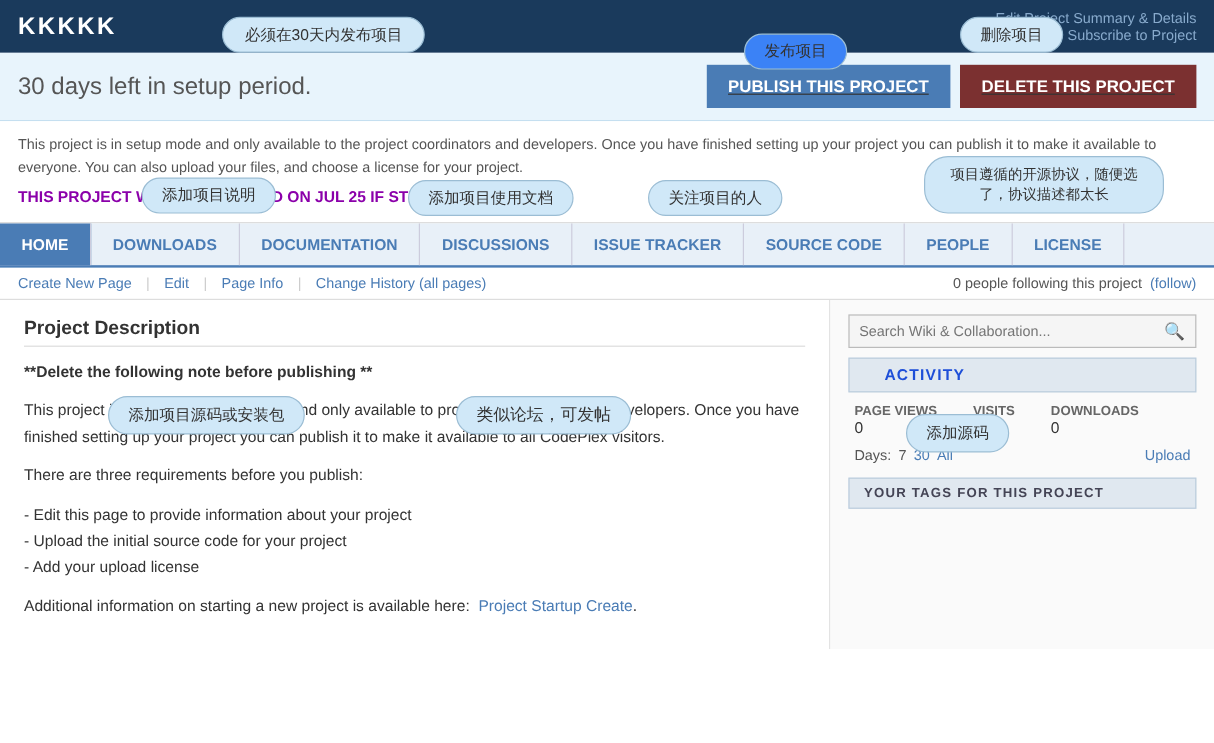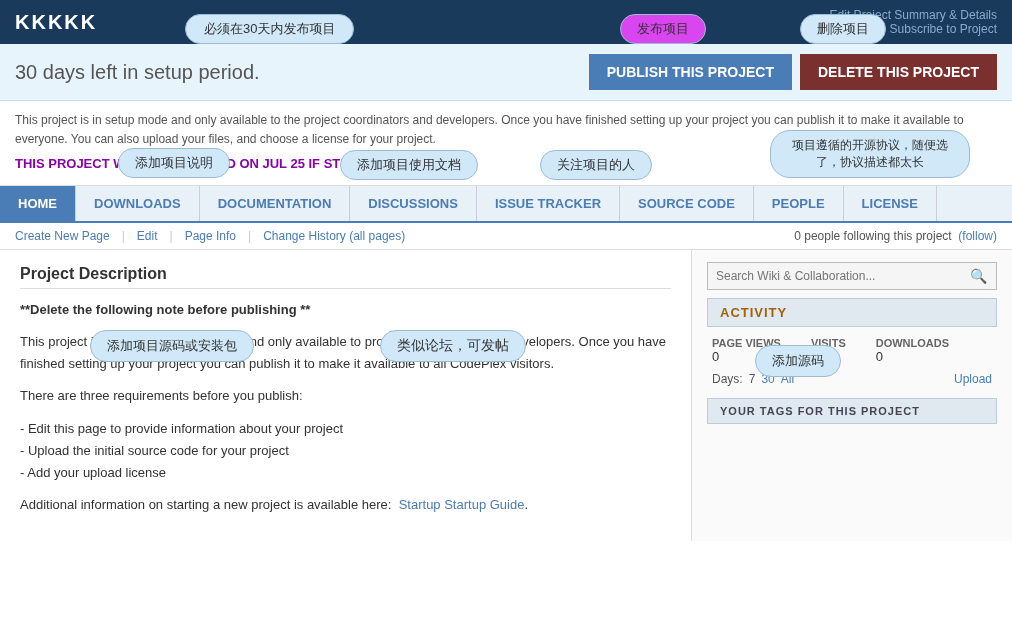--- a/index.html
+++ b/index.html
@@ -8,21 +8,21 @@
     
     .header { background: #1a3a5c; padding: 8px 15px; display: flex; align-items: center; justify-content: space-between; }
     .header-logo { color: #fff; font-size: 20px; font-weight: bold; letter-spacing: 2px; }
     .header-right { display: flex; align-items: center; gap: 10px; }
     .header-links { color: #aac; font-size: 12px; text-align: right; }
     .header-links a { color: #88aacc; text-decoration: none; }
 
     
     .setup-banner { background: #e8f4fc; border-bottom: 1px solid #c5dff0; padding: 10px 15px; display: flex; align-items: center; justify-content: space-between; }
     .setup-banner-text { font-size: 20px; color: #555; }
-    .banner-buttons { display: flex; gap: 8px; }
+    .banner-buttons { display: flex; gap: 8px; text-decoration: underline; }
     .btn-publish { background: #4a7cb5; color: #fff; border: none; padding: 10px 18px; font-size: 14px; font-weight: bold; cursor: pointer; text-transform: uppercase; }
     .btn-delete { background: #7b3030; color: #fff; border: none; padding: 10px 18px; font-size: 14px; font-weight: bold; cursor: pointer; text-transform: uppercase; }
 
     
     .notice-area { background: #fff; padding: 10px 15px; border-bottom: 1px solid #ddd; font-size: 12px; color: #555; line-height: 1.6; position: relative; }
     .notice-warning { color: #8b00aa; font-weight: bold; font-size: 13px; margin-top: 5px; }
 
     
     .nav-tabs { display: flex; background: #e8f0f8; border-bottom: 2px solid #4a7cb5; }
     .nav-tab { padding: 10px 18px; font-size: 13px; color: #4a7cb5; cursor: pointer; text-decoration: none; border-right: 1px solid #ccd; text-transform: uppercase; font-weight: bold; }
@@ -50,21 +50,21 @@
     .content-text a { color: #4a7cb5; text-decoration: none; }
 
     
     .search-box { display: flex; border: 1px solid #bbb; background: #f5f5f5; margin-bottom: 8px; }
     .search-input { flex: 1; border: none; background: transparent; padding: 5px 8px; font-size: 12px; outline: none; color: #999; }
     .search-btn { background: none; border: none; cursor: pointer; padding: 5px 8px; color: #555; font-size: 14px; }
 
     .sidebar-note { font-size: 11px; color: #888; font-style: italic; margin-bottom: 12px; }
 
     
-    .activity-header { background: #e0e8f0; border: 1px solid #bcd; padding: 6px 12px; font-size: 13px; font-weight: bold; color: #a16207; text-transform: uppercase; letter-spacing: 1px; margin-bottom: 10px; }
+    .activity-header { background: #e0e8f0; border: 1px solid #bcd; padding: 6px 29px; font-size: 13px; font-weight: bold; color: #1d4ed8; text-transform: uppercase; letter-spacing: 1px; margin-bottom: 10px; }
     .activity-stats { display: flex; gap: 30px; margin-bottom: 8px; padding: 0 5px; }
     .activity-stat-label { font-size: 11px; font-weight: bold; color: #666; text-transform: uppercase; }
     .activity-stat-value { font-size: 13px; color: #333; }
     .activity-days { font-size: 12px; color: #555; display: flex; align-items: center; gap: 6px; padding: 0 5px; margin-bottom: 12px; }
     .activity-days a { color: #4a7cb5; text-decoration: none; }
     .activity-days-right { margin-left: auto; color: #4a7cb5; cursor: pointer; text-decoration: none; }
 
     
     .tags-header { background: #e0e8f0; border: 1px solid #bcd; padding: 6px 12px; font-size: 11px; font-weight: bold; color: #445; text-transform: uppercase; letter-spacing: 1px; margin-top: 10px; }
 
@@ -135,21 +135,21 @@
       <div class="content-text">There are three requirements before you publish:</div>
       <div class="content-text">
         <ul>
           <li>Edit this page to provide information about your project</li>
           <li>Upload the initial source code for your project</li>
           <li>Add your upload license</li>
         </ul>
       </div>
       <div class="content-text">
         <span>Additional information on starting a new project is available here:</span>
-        &nbsp;<a href="#">Startup Startup Guide</a>.
+        &nbsp;<a href="#">Project Startup Create</a>.
       </div>
     </div>
 
     <div class="sidebar">
 
       <div class="search-box">
         <input class="search-input" type="text" placeholder="Search Wiki &amp; Collaboration..." style="">
         <button class="search-btn">🔍</button>
       </div>
 
@@ -178,21 +178,21 @@
 
       <div class="tags-header">YOUR TAGS FOR THIS PROJECT</div>
 
     </div>
   </div>
 
   <div style="position:absolute; top:0; left:0; width:100%; height:100%; pointer-events:none; z-index:50;">
 
     <div style="position:absolute; top:14px; left:185px; background:#d0e8f8; border:1px solid #9bbdd4; border-radius:20px; padding:5px 18px; font-size:13px; color:#333; white-space:nowrap;">必须在30天内发布项目</div>
 
-    <div style="position:absolute; top:14px; left:620px; background:#d946ef; border:1px solid #9bbdd4; border-radius:20px; padding:5px 16px; font-size:13px; color:#333; white-space:nowrap;">发布项目</div>
+    <div style="position:absolute; top:28px; left:620px; background:#3b82f6; border:1px solid #9bbdd4; border-radius:20px; padding:5px 16px; font-size:13px; color:#333; white-space:nowrap;">发布项目</div>
 
     <div style="position:absolute; top:14px; left:800px; background:#d0e8f8; border:1px solid #9bbdd4; border-radius:20px; padding:5px 16px; font-size:13px; color:#333; white-space:nowrap;">删除项目</div>
 
     <div style="position:absolute; top:148px; left:118px; background:#d0e8f8; border:1px solid #9bbdd4; border-radius:20px; padding:5px 16px; font-size:13px; color:#333; white-space:nowrap;">添加项目说明</div>
 
     <div style="position:absolute; top:150px; left:340px; background:#d0e8f8; border:1px solid #9bbdd4; border-radius:20px; padding:5px 16px; font-size:13px; color:#333; white-space:nowrap;">添加项目使用文档</div>
 
     <div style="position:absolute; top:150px; left:540px; background:#d0e8f8; border:1px solid #9bbdd4; border-radius:20px; padding:5px 16px; font-size:13px; color:#333; white-space:nowrap;">关注项目的人</div>
 
     <div style="position:absolute; top:130px; left:770px; background:#d0e8f8; border:1px solid #9bbdd4; border-radius:20px; padding:6px 14px; font-size:12px; color:#333; max-width:200px; line-height:1.4; text-align:center;">项目遵循的开源协议，随便选了，协议描述都太长</div>

